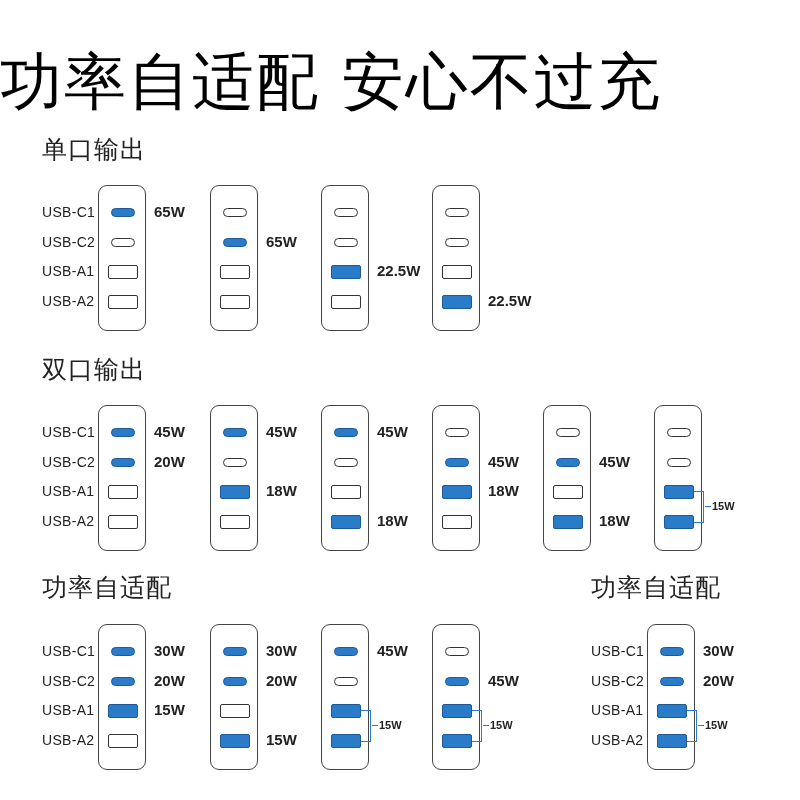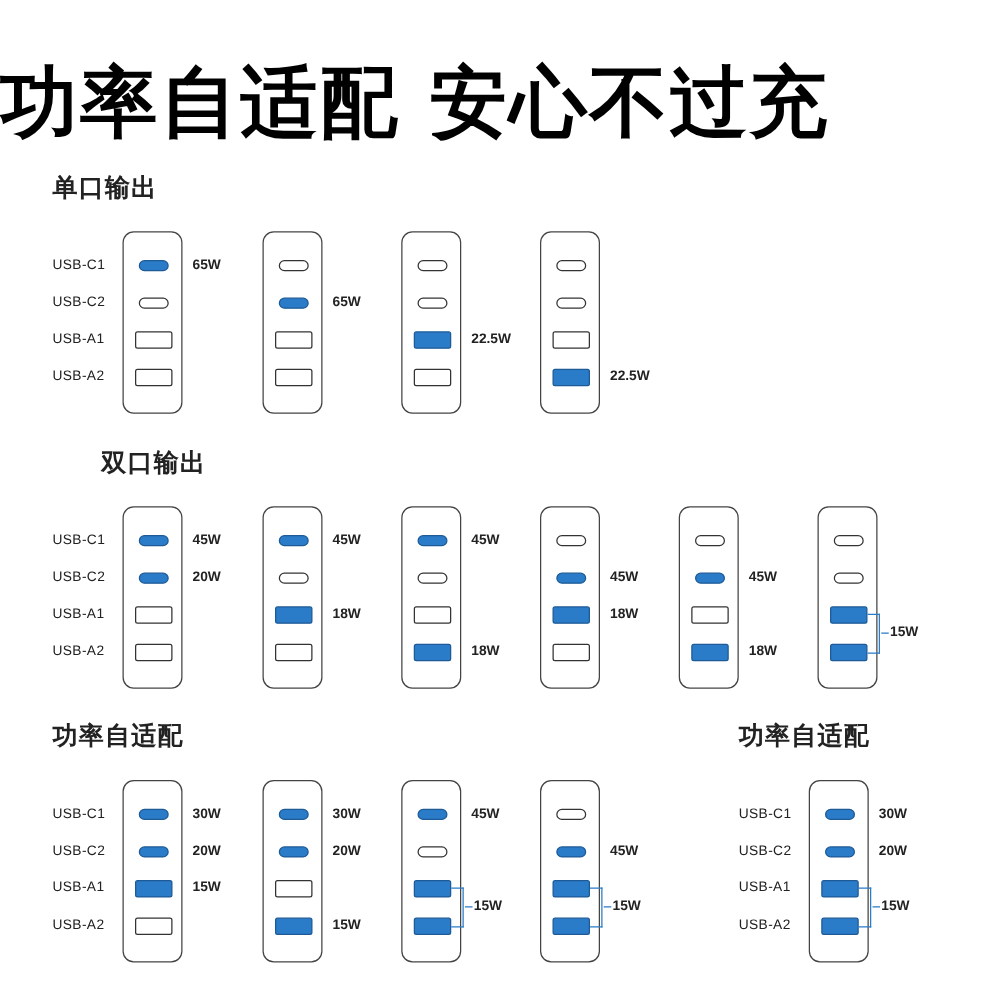--- a/index.html
+++ b/index.html
@@ -1,35 +1,35 @@
 <!DOCTYPE html>
 <html><head>
 <meta charset="utf-8">
 <style>
   html,body{margin:0;padding:0;background:#ffffff;}
   body{width:800px;height:800px;position:relative;overflow:hidden;font-family:"DejaVu Sans","Liberation Sans",sans-serif;color:#111;}
-  .title{position:absolute;left:0;top:42px;width:636px;text-align:center;font-size:62px;font-weight:bold;letter-spacing:2px;color:#000;line-height:80px;white-space:nowrap;}
-  .section{position:absolute;font-size:20px;font-weight:bold;color:#222;line-height:28px;letter-spacing:1px;}
-  .plabel{position:absolute;font-size:11px;color:#222;font-family:"Liberation Sans","DejaVu Sans",sans-serif;line-height:14px;letter-spacing:0.3px;}
+  .title{position:absolute;left:0;top:42px;width:636px;text-align:center;font-size:62px;font-weight:normal;letter-spacing:2px;color:#000;line-height:80px;white-space:nowrap;}
+  .section{position:absolute;font-size:25px;font-weight:normal;color:#222;line-height:28px;letter-spacing:1px;}
+  .plabel{position:absolute;font-size:14px;color:#222;font-family:"Liberation Sans","DejaVu Sans",sans-serif;line-height:14px;letter-spacing:0.3px;}
   .card{position:absolute;width:46px;height:144px;border:1.5px solid #444;border-radius:9px;background:#fff;box-sizing:content-box;}
   .portc{position:absolute;left:12px;width:22px;height:7px;border:1.2px solid #333;border-radius:5px;background:#fff;}
   .porta{position:absolute;left:8px;width:28px;height:12px;border:1.2px solid #333;border-radius:2px;background:#fff;}
   .on{background:#2a7bc8;border-color:#1d5a96;}
-  .watt{position:absolute;font-size:11px;font-weight:bold;color:#222;line-height:14px;font-family:"Liberation Sans","DejaVu Sans",sans-serif;}
+  .watt{position:absolute;font-size:15px;font-weight:bold;color:#222;line-height:14px;font-family:"Liberation Sans","DejaVu Sans",sans-serif;}
   .bracket{position:absolute;width:9px;border:1.5px solid #2a7bc8;border-left:none;}
   .btick{position:absolute;height:0;width:6px;border-top:1.5px solid #2a7bc8;}
   .bwatt{position:absolute;font-size:11px;font-weight:bold;color:#222;line-height:14px;font-family:"Liberation Sans","DejaVu Sans",sans-serif;}
 </style>
 </head>
 <body>
 
 <div class="title">功率自适配  安心不过充</div>
 
 <div class="section" style="left:42px;top:136px;">单口输出</div>
-<div class="section" style="left:42px;top:356px;margin-left:39px;">双口输出</div>
+<div class="section" style="left:42px;top:356px;">双口输出</div>
 <div class="section" style="left:42px;top:574px;">功率自适配</div>
 <div class="section" style="left:591px;top:574px;">功率自适配</div>
 
 <div id="diagram-root">
     <div class="plabel" style="left:42px;top:205px;">USB-C1</div>
     <div class="plabel" style="left:42px;top:235px;">USB-C2</div>
     <div class="plabel" style="left:42px;top:264px;">USB-A1</div>
     <div class="plabel" style="left:42px;top:294px;">USB-A2</div>
     <div class="card" style="left:98px;top:185px;"></div>
     <div class="portc on" style="left:111px;top:208px;"></div>

